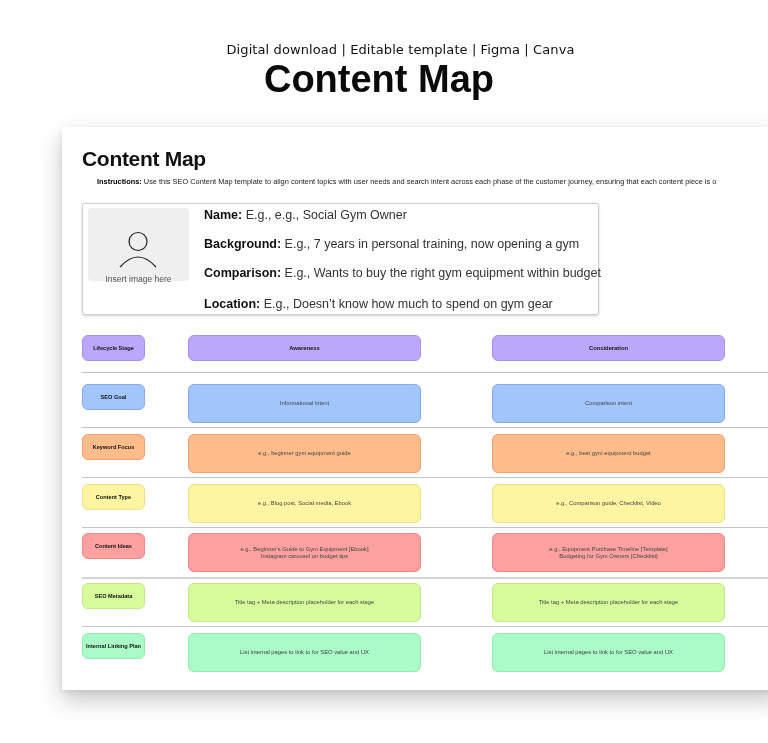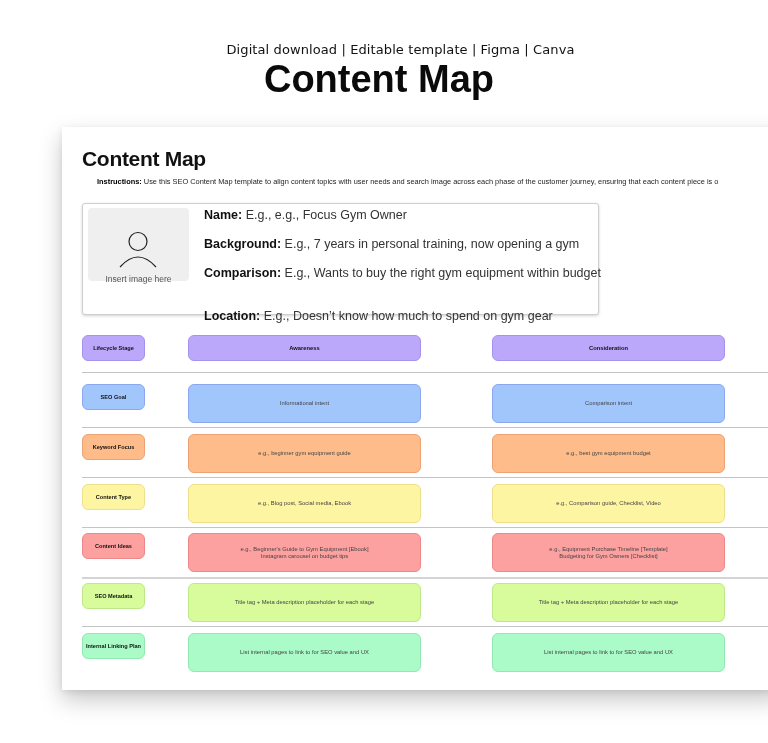--- a/index.html
+++ b/index.html
@@ -66,35 +66,35 @@
   .divider { position: absolute; left: 20px; width: 700px; height: 1px; background: #c4c4c4; }
 </style>
 </head>
 <body>
 
 <div class="hero-sub">Digital download | Editable template | Figma | Canva</div>
 <div class="hero-title">Content Map</div>
 
 <div class="card">
   <div class="card-title">Content Map</div>
-  <div class="instructions"><b>Instructions:</b><span> Use this SEO Content Map template to align content topics with user needs and search image across each phase of the customer journey, ensuring that each content piece is o</span></div>
+  <div class="instructions"><b>Instructions:</b><span> Use this SEO Content Map template to align content topics with user needs and search intent across each phase of the customer journey, ensuring that each content piece is o</span></div>
 
   <div class="persona">
     <div class="persona-image">
       <svg width="40" height="40" viewBox="0 0 40 40">
         <circle cx="20" cy="10.5" r="9" fill="none" stroke="#222" stroke-width="1.2"></circle>
         <path d="M2 36 Q20 16 38 36" fill="none" stroke="#222" stroke-width="1.2"></path>
       </svg>
       <div class="img-caption">Insert image here</div>
     </div>
     <div class="persona-fields">
-      <div class="persona-field" style="top:0px"><b>Name:</b><span> E.g., e.g., Focus Gym Owner</span></div>
+      <div class="persona-field" style="top:0px"><b>Name:</b><span> E.g., e.g., Social Gym Owner</span></div>
       <div class="persona-field" style="top:29px"><b>Background:</b><span> E.g., 7 years in personal training, now opening a gym</span></div>
       <div class="persona-field" style="top:58px"><b>Comparison:</b><span> E.g., Wants to buy the right gym equipment within budget</span></div>
-      <div class="persona-field" style="top:101px"><b>Location:</b><span> E.g., Doesn’t know how much to spend on gym gear</span></div>
+      <div class="persona-field" style="top:89px"><b>Location:</b><span> E.g., Doesn’t know how much to spend on gym gear</span></div>
     </div>
   </div>
 
   <div class="row-label" style="top:208px;background:#BBA8FB;border-color:#a592ee">Lifecycle Stage</div>
   <div class="cell header" style="left:126px;top:208px;height:26px;background:#BBA8FB;border-color:#a592ee">Awareness</div>
   <div class="cell header" style="left:430px;top:208px;height:26px;background:#BBA8FB;border-color:#a592ee">Consideration</div>
   <div class="divider" style="top:245px"></div>
 
   <div class="row-label" style="top:257px;background:#A0C6FC;border-color:#8aa7f0">SEO Goal</div>
   <div class="cell" style="left:126px;top:257px;height:39px;background:#A0C6FC;border-color:#8aa7f0">Informational intent</div>

